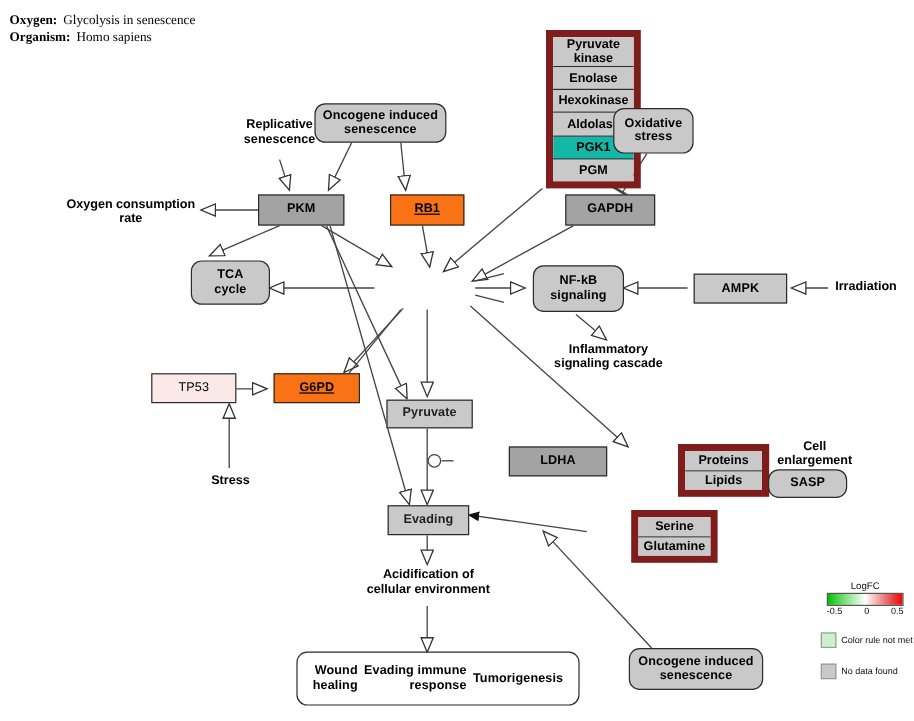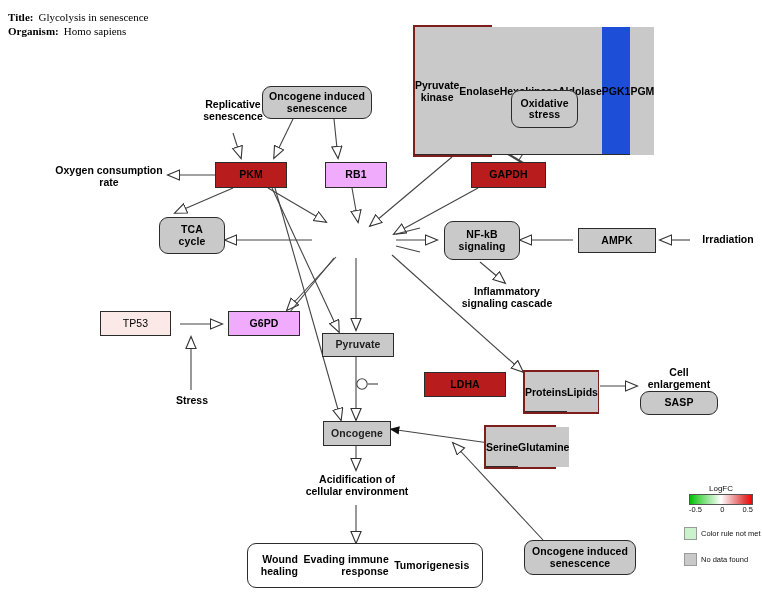--- a/index.html
+++ b/index.html
@@ -14,32 +14,32 @@
   .header .k{font-weight:bold;display:inline-block;}
   .header .v{display:inline-block;margin-left:5px;}
 
   
   .node{position:absolute;box-sizing:border-box;border:1px solid #2b2b2b;
         display:flex;align-items:center;justify-content:center;text-align:center;
         font-size:10.5px;font-weight:bold;line-height:11.5px;letter-spacing:.1px;}
   .rect{border-radius:0;}
   .round{border-radius:9px;}
   .gray{background:#c9c9c9;}
-  .green{background:#b91c1c;}
-  .pink{background:#f0abfc;}
+  .green{background:#a3a3a3;}
+  .pink{background:#f97316;text-decoration:underline;}
   .palepink{background:#fbe9e8;font-weight:normal;}
   .white{background:#ffffff;text-align:right;}
   .graytxt{color:#1f1f1f;}
 
   
-  .stack{position:absolute;box-sizing:border-box;border:2px solid #7f1d1d;display:flex;flex-direction:row;}
+  .stack{position:absolute;box-sizing:border-box;border:6px solid #7f1d1d;display:flex;flex-direction:column;margin-left:42px;}
   .stack .cell{flex:1;display:flex;align-items:center;justify-content:center;
                font-size:10.5px;font-weight:bold;border-bottom:1px solid #2b2b2b;background:#c9c9c9;text-align:center;}
   .stack .cell:last-child{border-bottom:none;}
-  .stack .cell.green{background:#1d4ed8;}
+  .stack .cell.green{background:#14b8a6;}
 
   
   .flabel{position:absolute;font-size:10.5px;font-weight:bold;line-height:12px;text-align:center;white-space:pre-line;}
 
   
   .legend{position:absolute;left:684px;top:484px;width:74px;}
   .legend .ltitle{font-size:8px;text-align:center;color:#111;line-height:9px;}
   .legend .bar{width:62px;height:9px;margin:1px auto 0 auto;border:1px solid #555;
                background:linear-gradient(to right,#00c000 0%,#46d246 12%,#ffffff 50%,#e04040 88%,#ff0000 100%);}
   .legend .ticks{width:64px;margin:0 auto;display:flex;justify-content:space-between;font-size:7.5px;color:#111;}
@@ -50,21 +50,21 @@
   .legend .ltext{font-size:7.5px;color:#111;line-height:9px;white-space:nowrap;}
   .legend .stack2{margin-top:6px;}
 </style>
 </head>
 <body>
 
 <div id="canvas">
 
   <div class="header">
     <div class="row">
-      <span class="k">Title:</span><span class="v">Glycolysis in senescence</span>
+      <span class="k">Oxygen:</span><span class="v">Glycolysis in senescence</span>
     </div>
     <div class="row">
       <span class="k">Organism:</span><span class="v">Homo sapiens</span>
     </div>
   </div>
 
   <svg class="edges" viewBox="0 0 762 601">
     <defs>
       <marker id="oarrow" markerWidth="13" markerHeight="13" refX="11" refY="5.2" orient="auto">
         <path d="M0.5,0.6 L11.5,5.2 L0.5,9.8 Z" fill="#ffffff" stroke="#333" stroke-width="1"></path>
@@ -181,46 +181,46 @@
 
   <div class="node round gray" style="left:444px;top:221px;width:76px;height:39px;">
     <span style="white-space:pre-line">NF-kB
 signaling</span>
   </div>
 
   <div class="node rect gray" style="left:578px;top:228px;width:78px;height:25px;">
     <span>AMPK</span>
   </div>
 
-  <div class="node rect palepink" style="left:100px;top:311px;width:71px;height:25px;">
+  <div class="node rect palepink" style="left:126px;top:311px;width:71px;height:25px;">
     <span>TP53</span>
   </div>
 
   <div class="node rect pink" style="left:228px;top:311px;width:72px;height:25px;">
     <span>G6PD</span>
   </div>
 
   <div class="node rect gray" style="left:322px;top:333px;width:72px;height:24px;">
     <span class="graytxt">Pyruvate</span>
   </div>
 
   <div class="node rect green" style="left:384px;top:372px;width:82px;height:25px;margin-left:40px;">
     <span>LDHA</span>
   </div>
 
   <div class="node rect gray" style="left:323px;top:421px;width:68px;height:25px;">
-    <span class="graytxt">Oncogene</span>
+    <span class="graytxt">Evading</span>
   </div>
 
   <div class="stack" style="left:523px;top:370px;width:76px;height:44px;">
     <div class="cell">Proteins</div>
     <div class="cell">Lipids</div>
   </div>
 
-  <div class="node round gray" style="left:640px;top:391px;width:78px;height:24px;">
+  <div class="node round gray" style="left:640px;top:391px;width:66px;height:24px;">
     <span>SASP</span>
   </div>
 
   <div class="stack" style="left:484px;top:425px;width:72px;height:44px;">
     <div class="cell">Serine</div>
     <div class="cell">Glutamine</div>
   </div>
 
   <div class="node round gray" style="left:524px;top:540px;width:112px;height:35px;">
     <span style="white-space:pre-line">Oncogene induced
@@ -232,21 +232,21 @@
 healing</span>
     <span style="white-space:pre-line">Evading immune
 response</span>
     <span style="white-space:pre-line">Tumorigenesis</span>
   </div>
 
   <div class="flabel" style="left:185px;top:98px;width:96px;">Replicative
 senescence</div>
   <div class="flabel" style="left:50px;top:164px;width:118px;">Oxygen consumption
 rate</div>
-  <div class="flabel" style="left:696px;top:233px;width:64px;text-align:center;">Irradiation</div>
+  <div class="flabel" style="left:696px;top:233px;width:64px;text-align:left;">Irradiation</div>
   <div class="flabel" style="left:447px;top:285px;width:120px;">Inflammatory
 signaling cascade</div>
   <div class="flabel" style="left:162px;top:394px;width:60px;">Stress</div>
   <div class="flabel" style="left:639px;top:366px;width:80px;">Cell
 enlargement</div>
   <div class="flabel" style="left:293px;top:473px;width:128px;">Acidification of
 cellular environment</div>
 
   <div class="legend">
     <div class="ltitle">LogFC</div>

